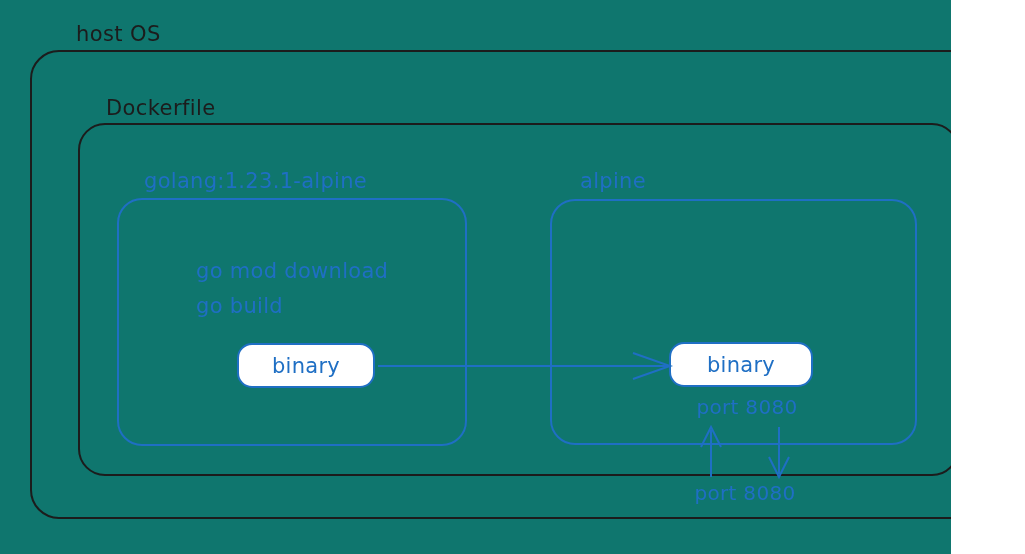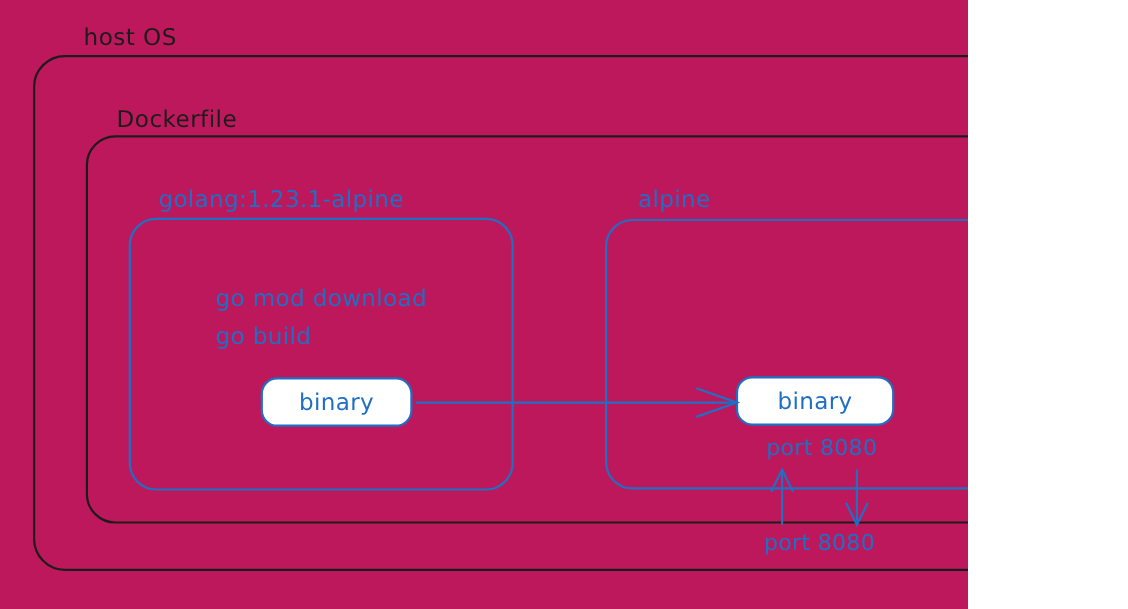--- a/index.html
+++ b/index.html
@@ -5,23 +5,23 @@
   html, body {
     margin: 0;
     padding: 0;
     background: #ffffff;
   }
   body {
     font-family: "DejaVu Sans", sans-serif;
   }
   #canvas {
     position: relative;
-    width: 880px;
+    width: 951px;
     height: 554px;
-    background: #be185d;
+    background: #0f766e;
     overflow: hidden;
   }
   #diagram-svg {
     position: absolute;
     left: 0;
     top: 0;
     width: 1025px;
     height: 554px;
   }
   .box-label-host,

